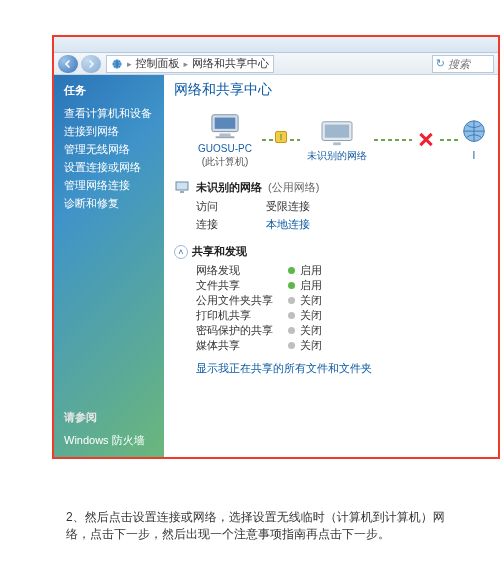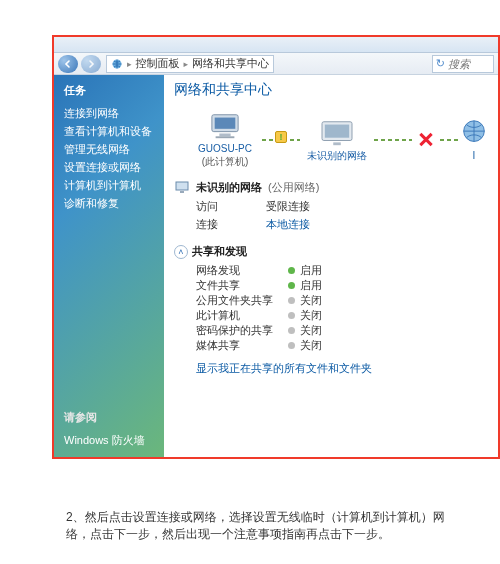--- a/index.html
+++ b/index.html
@@ -85,25 +85,25 @@
       </div>
       <div class="searchbox">
         <span class="refresh">↻</span>
         <input placeholder="搜索" style="">
       </div>
     </div>
 
     <div class="body">
       <div class="sidebar">
         <div class="head">任务</div>
+        <a>查看计算机和设备</a>
         <a>连接到网络</a>
-        <a>查看计算机和设备</a>
         <a>管理无线网络</a>
         <a>设置连接或网络</a>
-        <a>计算机到计算机</a>
+        <a>管理网络连接</a>
         <a>诊断和修复</a>
         <div class="spacer"></div>
         <div class="seealso">
           <div class="head">请参阅</div>
           <a>Windows 防火墙</a>
         </div>
       </div>
 
       <div class="content">
         <div class="ptitle">网络和共享中心</div>
@@ -173,21 +173,21 @@
               <div class="name">文件共享</div>
               <span class="dot on"></span>
               <span class="state">启用</span>
             </div>
             <div class="srow">
               <div class="name">公用文件夹共享</div>
               <span class="dot off"></span>
               <span class="state">关闭</span>
             </div>
             <div class="srow">
-              <div class="name">此计算机</div>
+              <div class="name">打印机共享</div>
               <span class="dot off"></span>
               <span class="state">关闭</span>
             </div>
             <div class="srow">
               <div class="name">密码保护的共享</div>
               <span class="dot off"></span>
               <span class="state">关闭</span>
             </div>
             <div class="srow">
               <div class="name">媒体共享</div>

